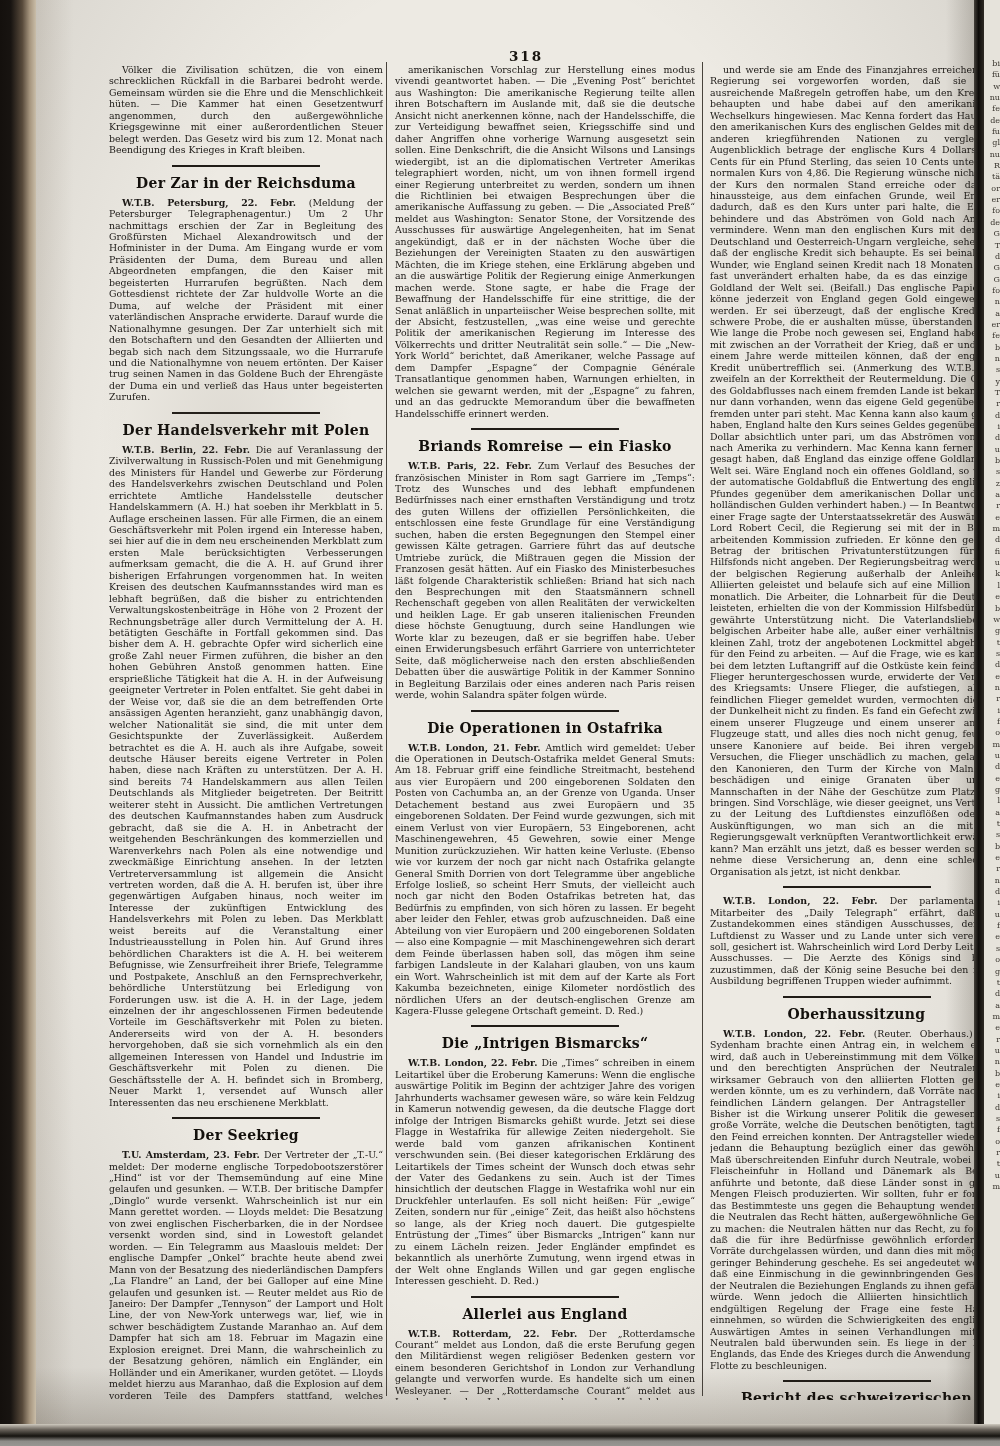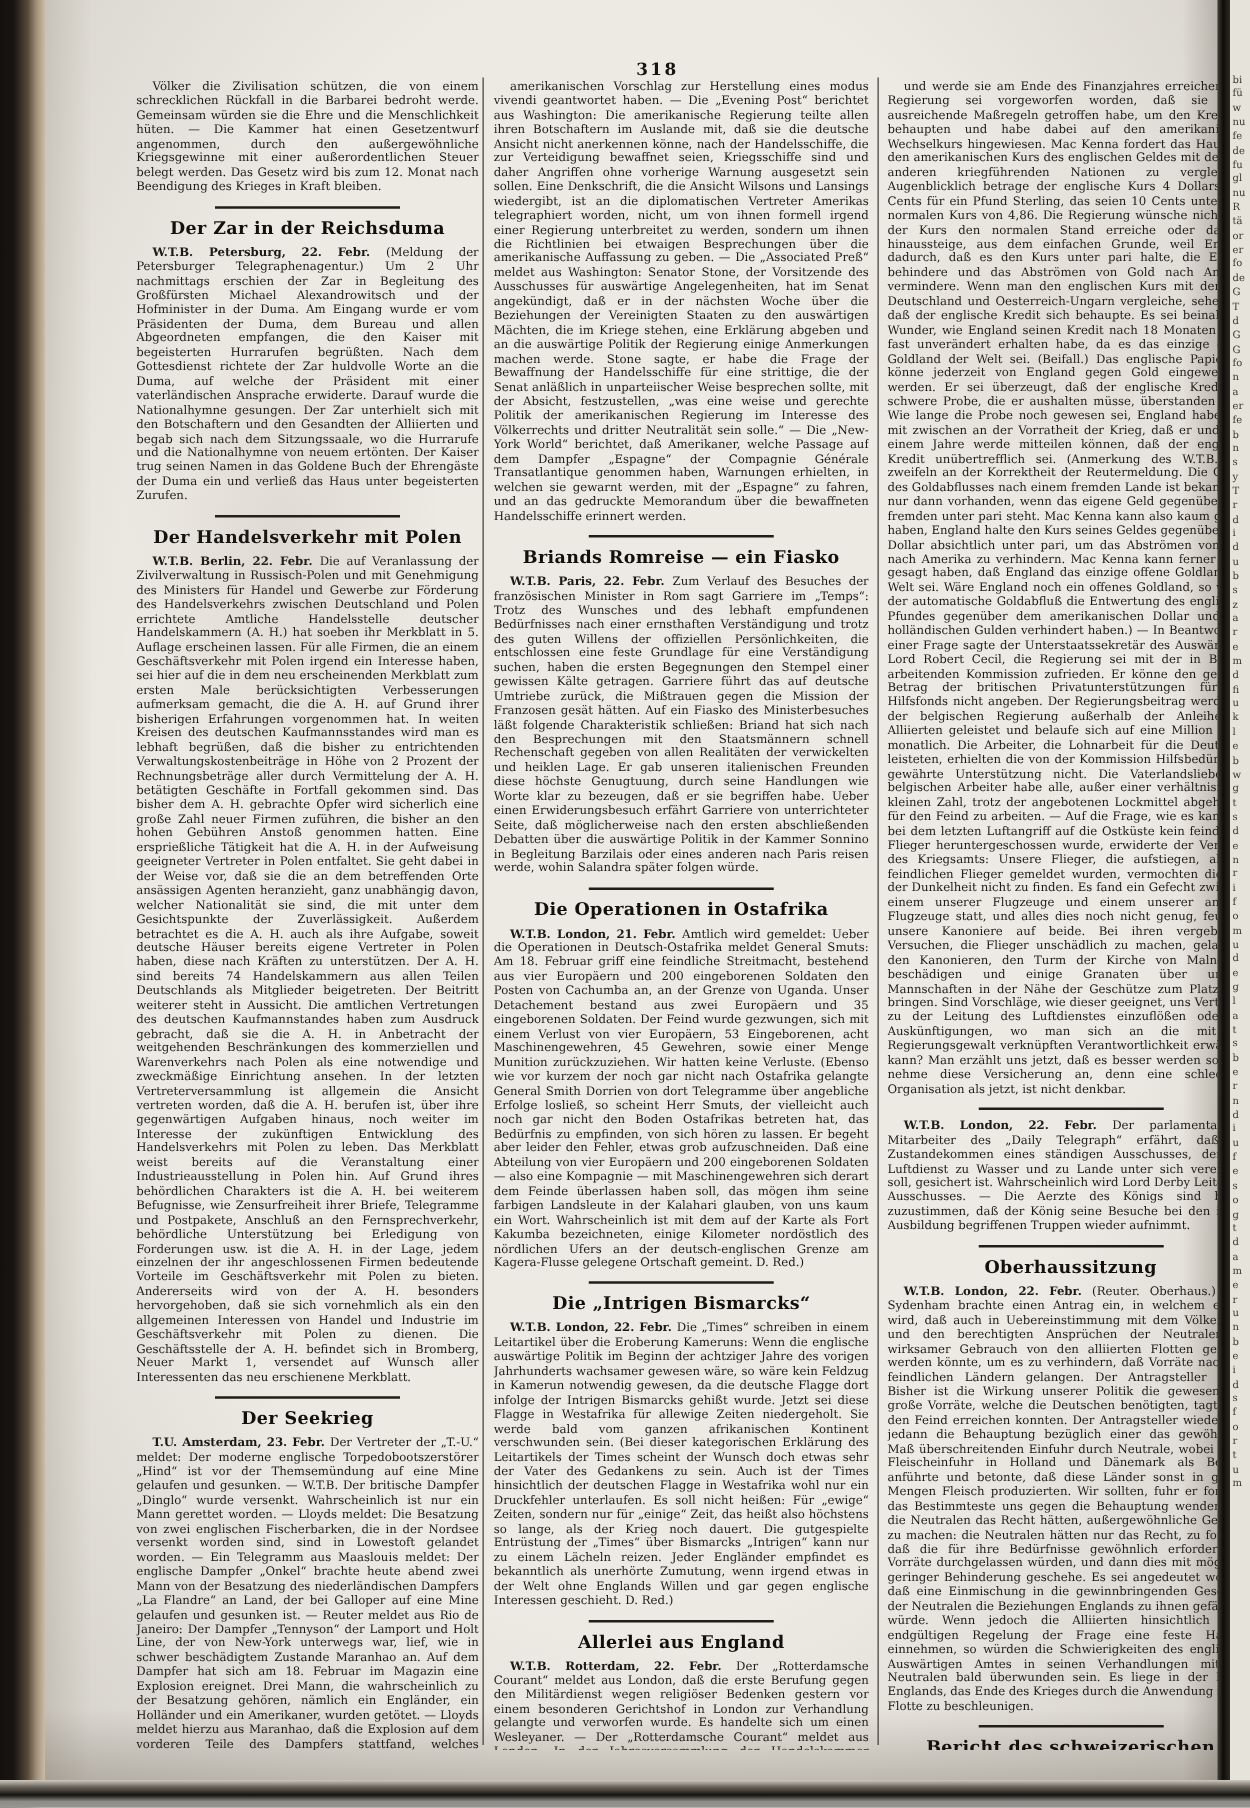--- a/index.html
+++ b/index.html
@@ -12,21 +12,21 @@
          linear-gradient(90deg, rgba(120,105,85,.18) 0%, rgba(0,0,0,0) 4%),
          linear-gradient(270deg, rgba(60,52,40,.22) 0%, rgba(0,0,0,0) 3%),
          linear-gradient(180deg, rgba(0,0,0,0) 96%, rgba(80,70,55,.25) 100%),
          #edeae3;}
   .vignette{position:absolute;inset:0;pointer-events:none;
        background:radial-gradient(ellipse at 50% 45%, rgba(0,0,0,0) 60%, rgba(40,35,28,.12) 100%);}
   .page-edge{position:absolute;left:974px;top:0;width:10px;height:1424px;
        background:linear-gradient(90deg,#44403a 0%,#0d0b09 45%,#2e2a24 100%);}
   .sliver{position:absolute;left:984px;top:0;width:16px;height:1424px;background:#e6e3db;
        color:#3a362f;font:8px/11.35px "DejaVu Serif",serif;white-space:pre-line;
-       overflow:hidden;padding:58px 0 0 2px;box-sizing:border-box;}
+       overflow:hidden;padding:58px 0 0 2px;box-sizing:border-box;text-align:right;}
   .table-edge{position:absolute;left:0;top:1424px;width:1000px;height:22px;
        background:linear-gradient(180deg,#cfcabf 0%,#6a645c 25%,#15130f 55%,#8e8c88 78%,#989692 100%);}
   .pageno{position:absolute;left:400px;top:48px;width:180px;text-align:center;
        font:bold 13.5px "DejaVu Serif",serif;color:#17140f;letter-spacing:2px;}
   .col{position:absolute;top:64px;height:1336px;overflow:hidden;}
   .col1{left:73px;width:274px;}
   .col2{left:359px;width:300px;}
   .col3{left:674px;width:293px;}
   .vrule{position:absolute;top:62px;height:1334px;width:1px;background:#47423b;}
   .vr1{left:350px;} .vr2{left:666px;}

